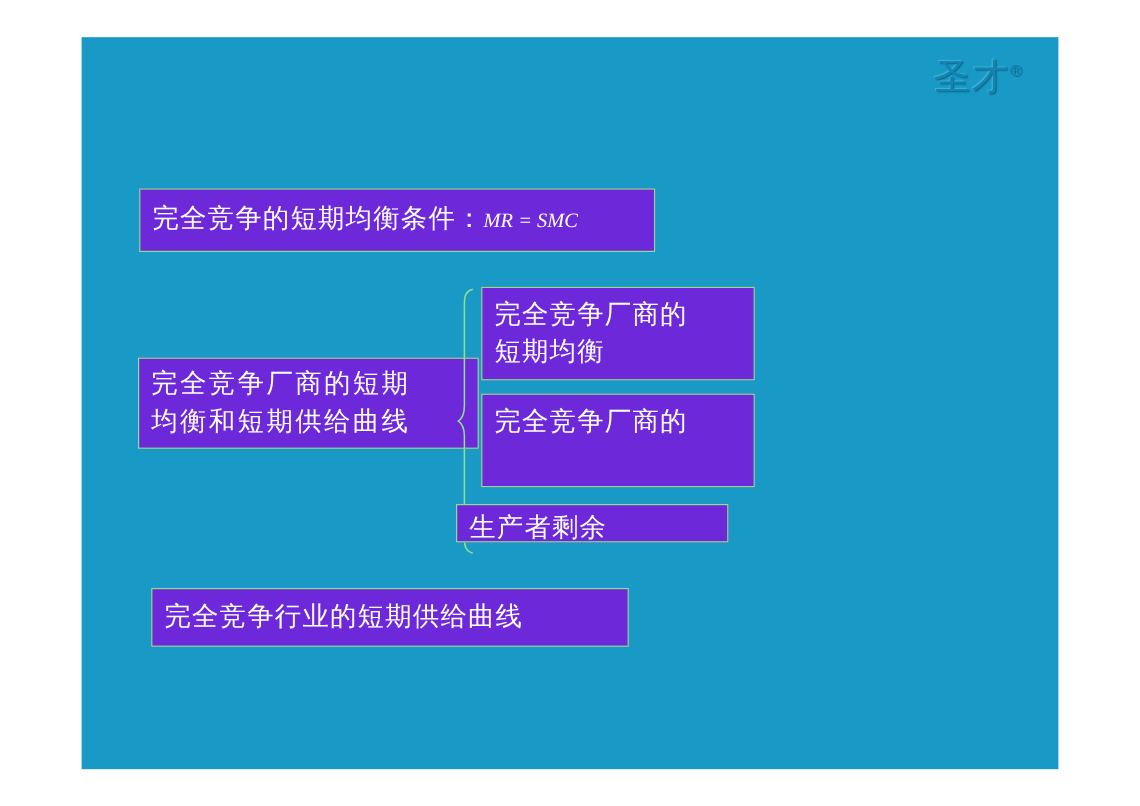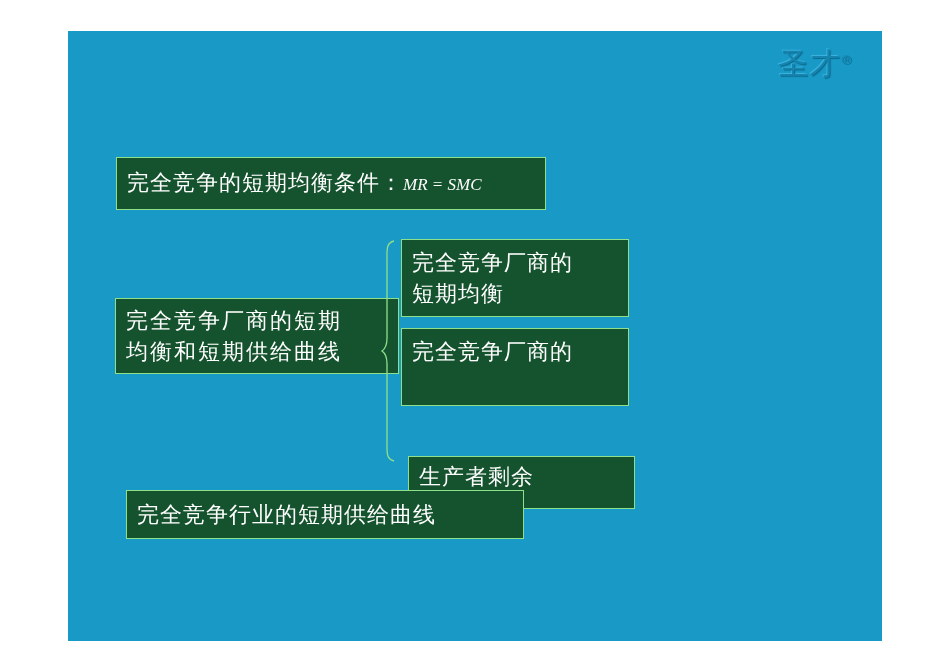--- a/index.html
+++ b/index.html
@@ -14,21 +14,21 @@
     .slide {
       position: absolute;
       left: 68px;
       top: 31px;
       width: 814px;
       height: 610px;
       background: #1899c6;
     }
     .box {
       position: absolute;
-      background: #14532d;
+      background: #6d28d9;
       border: 1.5px solid #8fe08a;
       box-sizing: border-box;
       color: #ffffff;
       font-size: 22px;
       line-height: 31px;
       letter-spacing: 1px;
       padding-left: 10px;
       white-space: nowrap;
     }
     .math {
@@ -87,19 +87,19 @@
 
 <div class="box" style="left:401px; top:239px; width:228px; height:78px; padding-top:7px;">
   <div>完全竞争厂商的</div>
   <div>短期均衡</div>
 </div>
 
 <div class="box" style="left:401px; top:328px; width:228px; height:78px; padding-top:7px;">
   <div>完全竞争厂商的</div>
 </div>
 
-<div class="box" style="left:408px; top:420px; width:227px; height:53px; padding-top:4px;margin-top:36px;">
+<div class="box" style="left:380px; top:420px; width:227px; height:32px; padding-top:4px;">
   <div>生产者剩余</div>
 </div>
 
 <div class="box" style="left:126px; top:490px; width:398px; height:49px; padding-top:8px;">
   <span>完全竞争行业的短期供给曲线</span>
 </div>
 
 </body></html>

